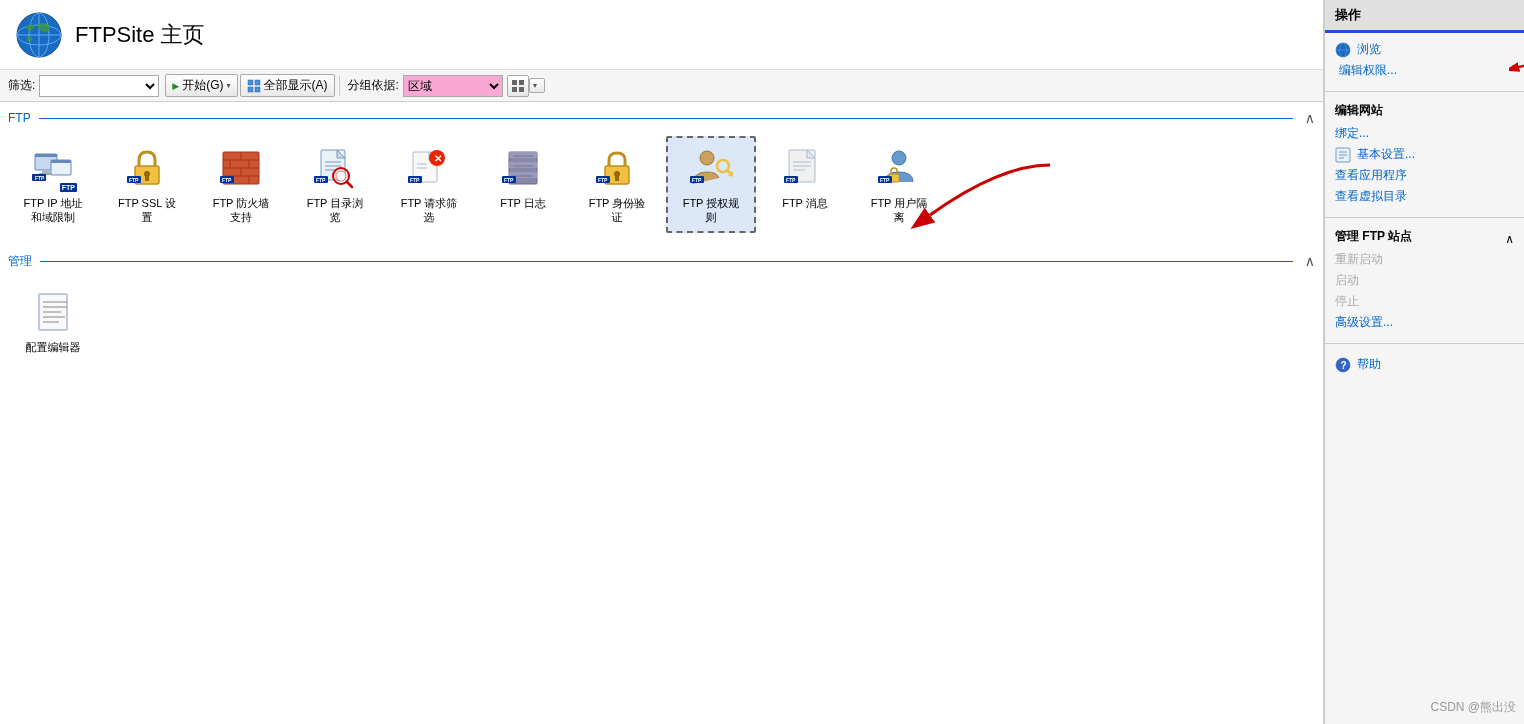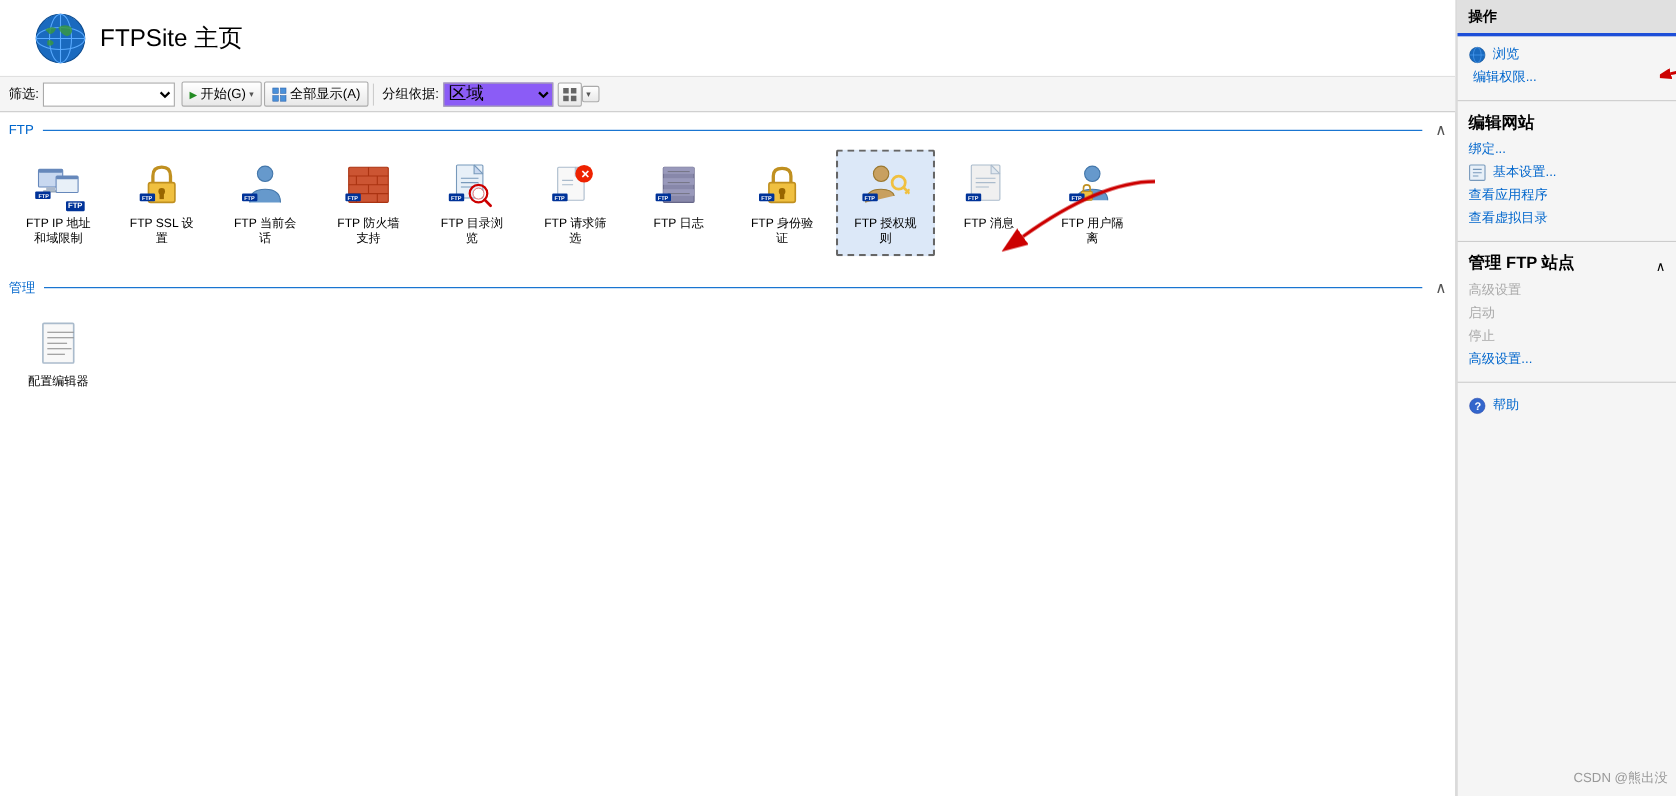--- a/index.html
+++ b/index.html
@@ -18,21 +18,21 @@
       display: flex;
       flex-direction: column;
       background: #fff;
       border-right: 1px solid #ccc;
     }
 
     
     .page-header {
       display: flex;
       align-items: center;
-      padding: 10px 31px;
+      padding: 10px 15px;
       background: #fff;
       border-bottom: 1px solid #e0e0e0;
       min-height: 70px;
     }
     .header-icon {
       width: 48px;
       height: 48px;
       margin-right: 12px;
       flex-shrink: 0;
     }
@@ -80,22 +80,22 @@
       margin: 0 4px;
     }
     .toolbar-group-label {
       margin: 0 4px;
       color: #000;
     }
     .toolbar-select-group {
       width: 100px;
       height: 22px;
       border: 1px solid #aaa;
-      background: #8b5cf6;
-      font-size: 16px;
+      background: #f9a8d4;
+      font-size: 12px;
     }
     .view-btn {
       width: 22px;
       height: 22px;
       background: linear-gradient(#fff, #e8e8e8);
       border: 1px solid #aaa;
       border-radius: 2px;
       display: flex;
       align-items: center;
       justify-content: center;
@@ -206,21 +206,21 @@
       background: #e0e0e0;
       padding: 6px 10px;
       font-size: 13px;
       font-weight: bold;
       border-bottom: 3px solid #1d4ed8;
     }
     .sidebar-section {
       padding: 6px 10px;
     }
     .sidebar-section-title {
-      font-size: 15px;
+      font-size: 12px;
       font-weight: bold;
       color: #000;
       margin-bottom: 4px;
     }
     .sidebar-link {
       display: block;
       color: #0066cc;
       text-decoration: none;
       font-size: 12px;
       padding: 2px 0;
@@ -357,33 +357,20 @@
               <circle cx="22" cy="28" r="3" fill="#996600"></circle>
               <rect x="20" y="30" width="4" height="5" fill="#996600"></rect>
 
               <rect x="2" y="30" width="14" height="7" rx="1" fill="#003399"></rect>
               <text x="4" y="36" font-size="5" fill="white" font-weight="bold">FTP</text>
             </svg>
           </div>
           <span class="icon-label">FTP SSL 设<br>置</span>
         </div>
 
-        <div class="icon-item">
-          <div class="icon-img">
-            <svg width="44" height="44" viewBox="0 0 44 44">
-
-              <circle cx="22" cy="12" r="7" fill="#6699cc" stroke="#4477aa" stroke-width="1"></circle>
-              <path d="M8 38 Q8 26 22 26 Q36 26 36 38" fill="#6699cc" stroke="#4477aa" stroke-width="1"></path>
-
-              <rect x="1" y="30" width="14" height="7" rx="1" fill="#003399"></rect>
-              <text x="3" y="36" font-size="5" fill="white" font-weight="bold">FTP</text>
-            </svg>
-          </div>
-          <span class="icon-label">FTP 当前会<br>话</span>
-        </div>
 
         <div class="icon-item">
           <div class="icon-img">
             <svg width="44" height="44" viewBox="0 0 44 44">
 
               <rect x="4" y="6" width="36" height="32" rx="1" fill="#cc5533" stroke="#aa3311" stroke-width="1"></rect>
 
               <line x1="4" y1="14" x2="40" y2="14" stroke="#aa3311" stroke-width="1"></line>
               <line x1="4" y1="22" x2="40" y2="22" stroke="#aa3311" stroke-width="1"></line>
               <line x1="4" y1="30" x2="40" y2="30" stroke="#aa3311" stroke-width="1"></line>
@@ -616,21 +603,21 @@
       <a class="sidebar-link">查看虚拟目录</a>
     </div>
 
     <div class="sidebar-divider"></div>
 
     <div class="sidebar-section">
       <div style="display:flex; align-items:center; justify-content:space-between;">
         <div class="sidebar-section-title">管理 FTP 站点</div>
         <span style="font-size:12px; cursor:pointer;">∧</span>
       </div>
-      <a class="sidebar-link disabled">高级设置</a>
+      <a class="sidebar-link disabled">重新启动</a>
       <a class="sidebar-link disabled">启动</a>
       <a class="sidebar-link disabled">停止</a>
       <a class="sidebar-link">高级设置...</a>
     </div>
 
     <div class="sidebar-divider"></div>
 
     <div class="sidebar-section">
       <div style="display:flex; align-items:center; gap:6px;">
         <svg width="16" height="16" viewBox="0 0 16 16">

